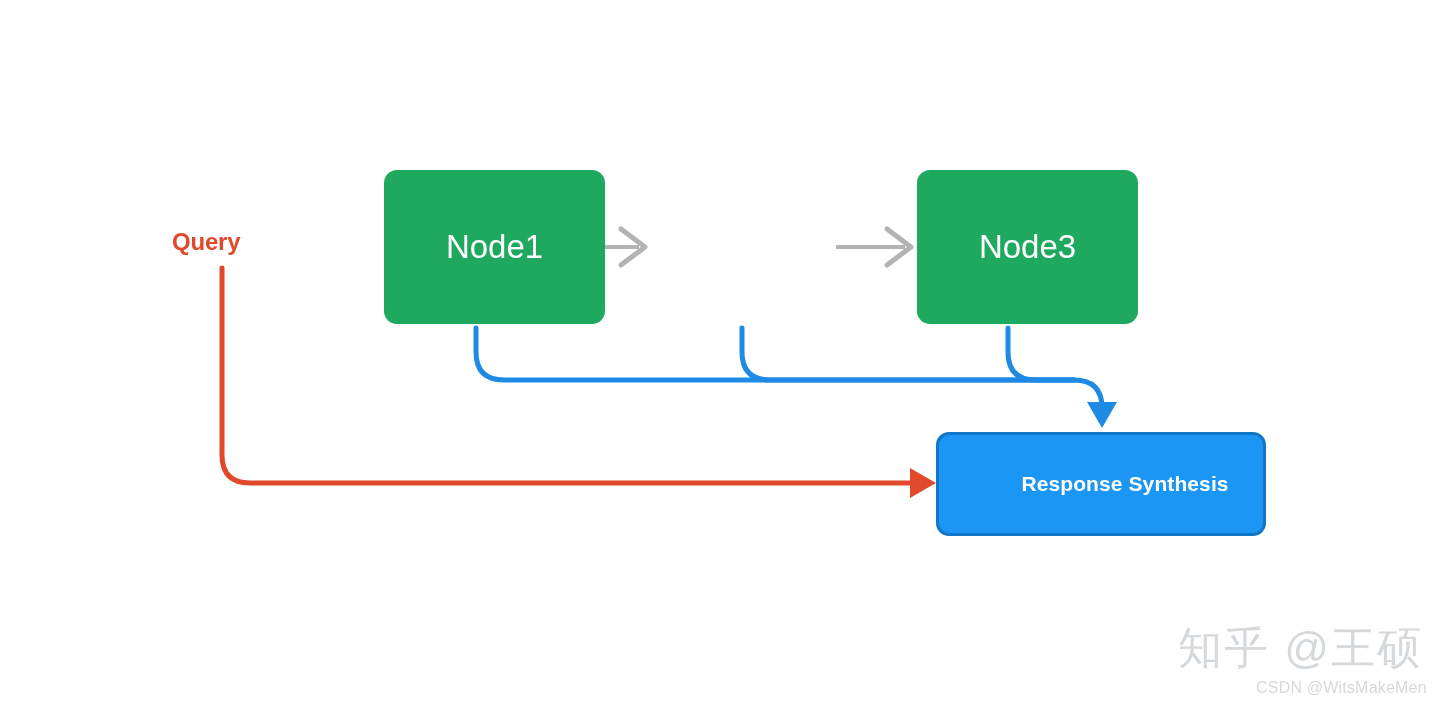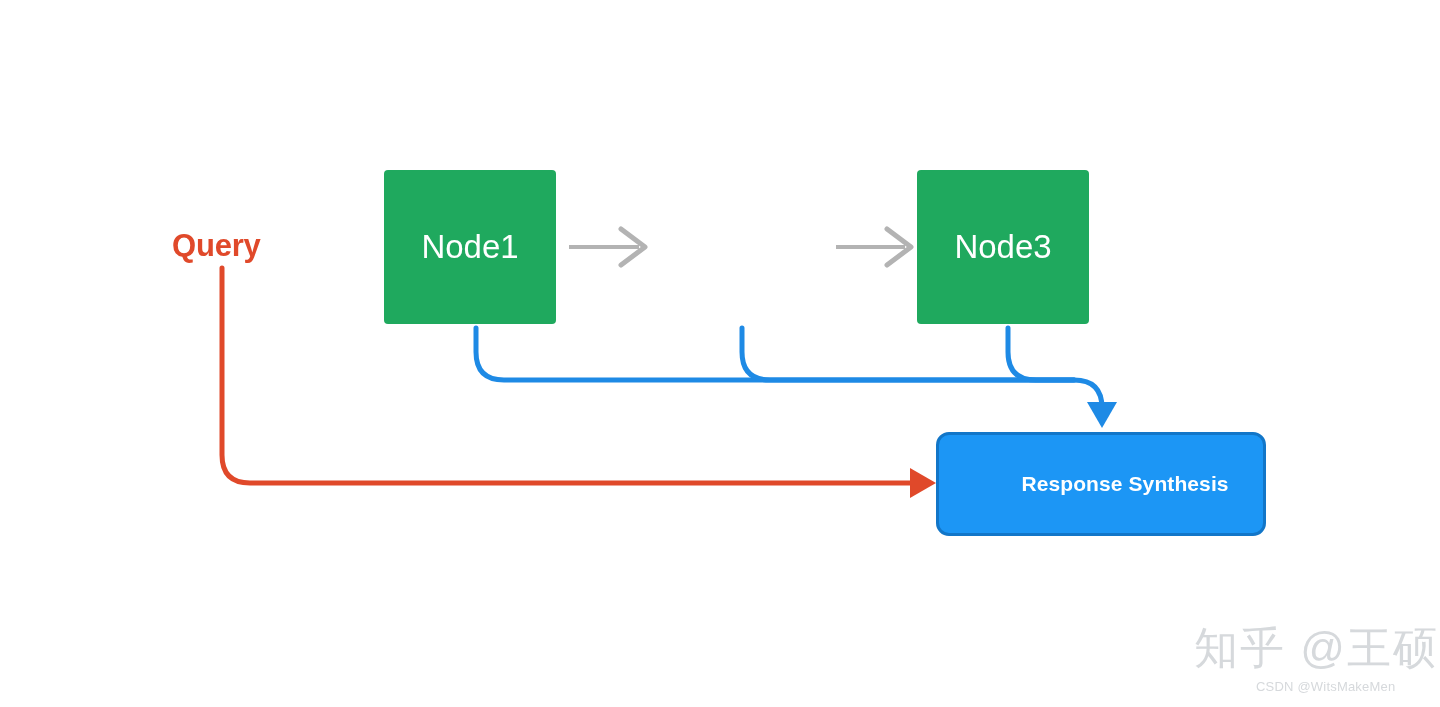--- a/index.html
+++ b/index.html
@@ -24,35 +24,35 @@
     width: 1440px;
     height: 707px;
     pointer-events: none;
   }
 
   
   .query-label {
     position: absolute;
     left: 172px;
     top: 228px;
-    font-size: 31px;
+    font-size: 24px;
     font-weight: bold;
     color: #e0492a;
     letter-spacing: -0.2px;
     white-space: nowrap;
   }
 
   
   .node-box {
     position: absolute;
-    width: 172px;
+    width: 221px;
     height: 154px;
     top: 170px;
     background: #1fa95e;
-    border-radius: 4px;
+    border-radius: 13px;
     display: flex;
     align-items: center;
     justify-content: center;
   }
   .node-box .node-label {
     color: #ffffff;
     font-size: 33px;
     font-weight: 400;
     letter-spacing: 0px;
     white-space: nowrap;
@@ -88,27 +88,26 @@
   
   .watermark-main {
     position: absolute;
     left: 1178px;
     top: 619px;
     font-size: 44px;
     color: #d6d9dc;
     letter-spacing: 2px;
     white-space: nowrap;
     font-weight: 400;
-    margin-left: 16px;
   }
   .watermark-sub {
     position: absolute;
     left: 1256px;
     top: 679px;
-    font-size: 13px;
+    font-size: 16px;
     color: #d6d9dc;
     letter-spacing: 0.2px;
     white-space: nowrap;
   }
 </style>
 </head>
 <body>
 
 <div id="canvas">
 

